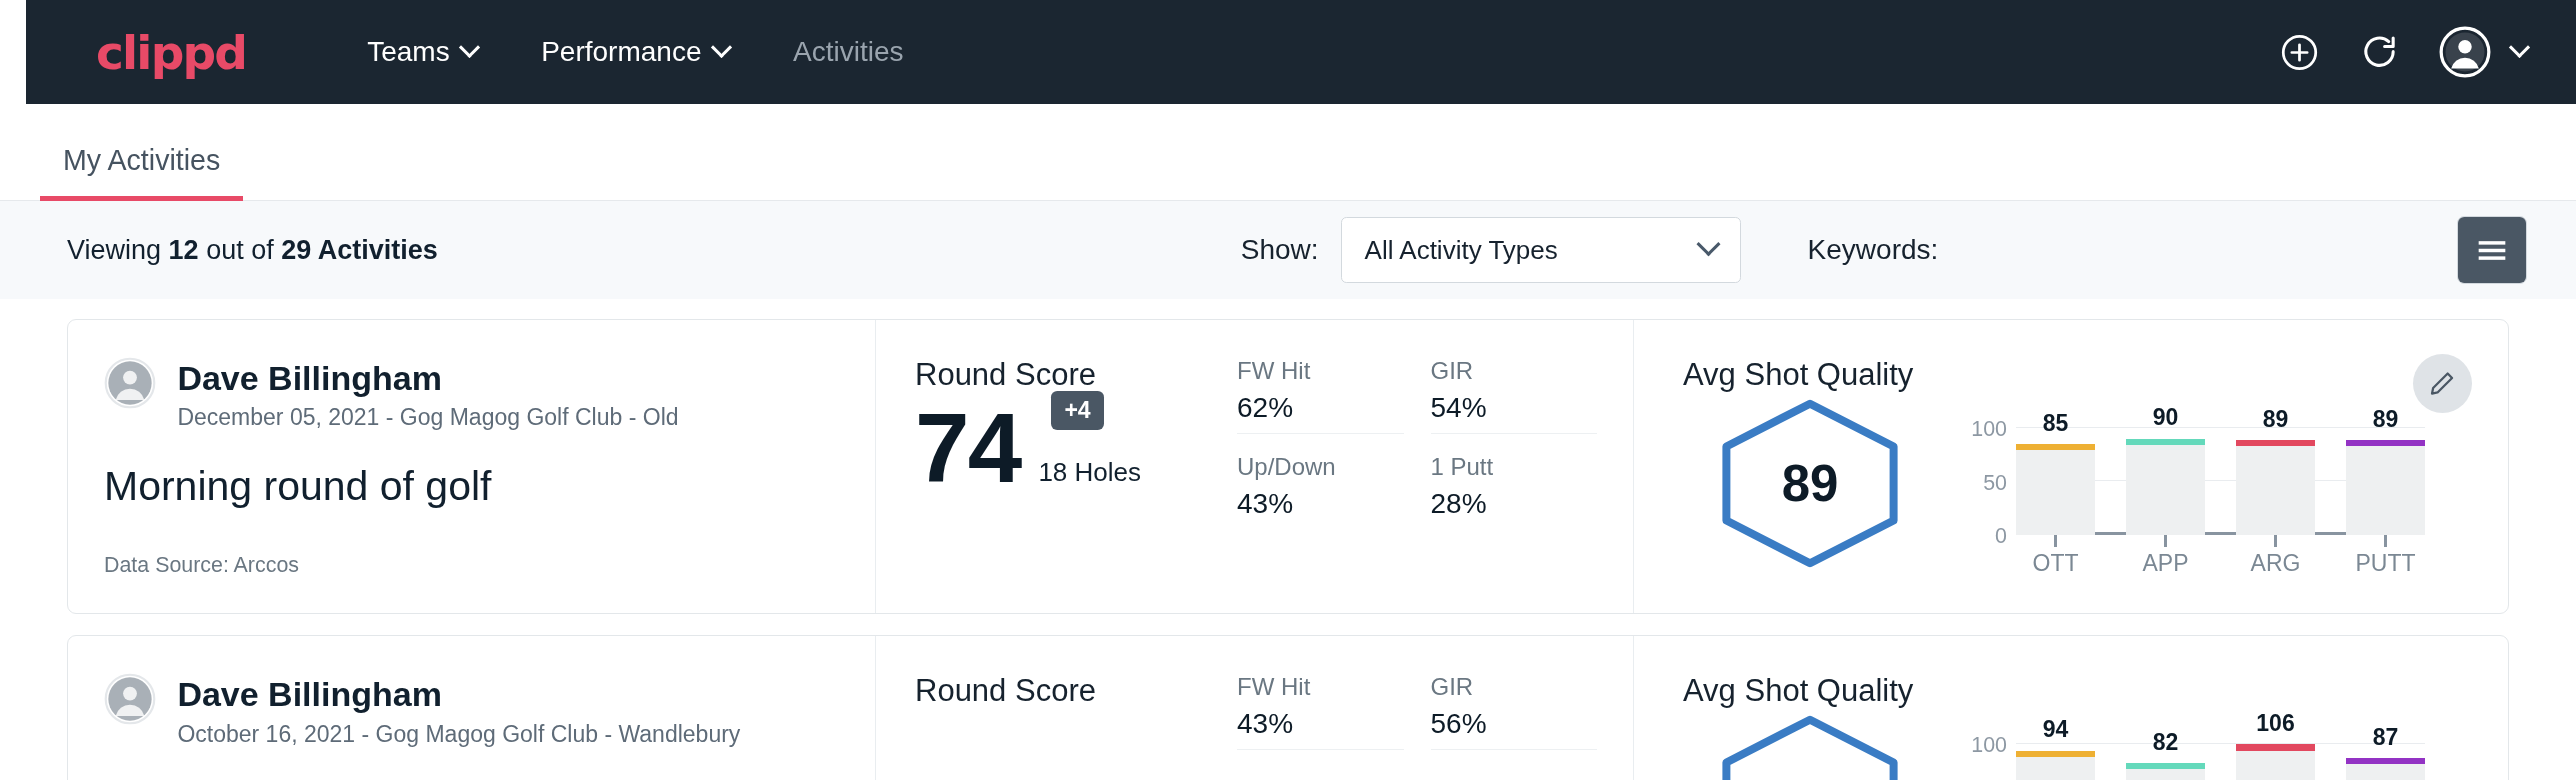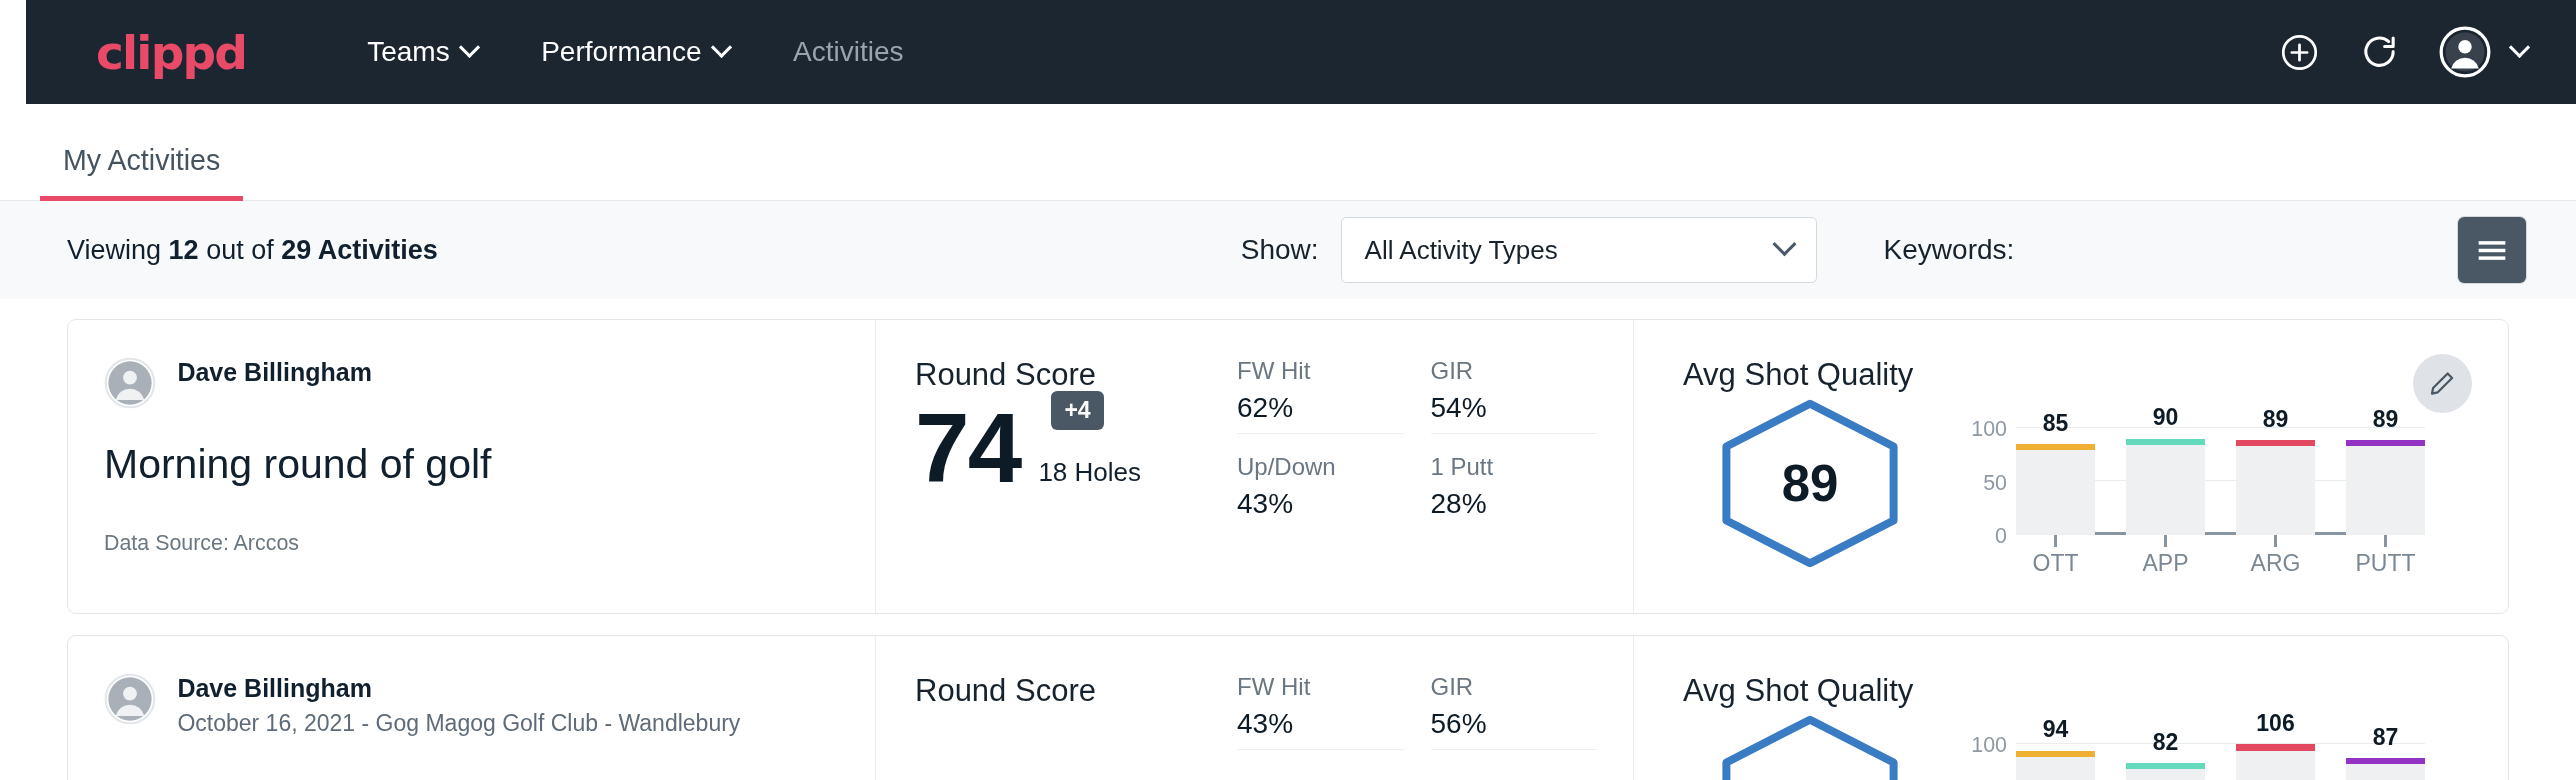--- a/index.html
+++ b/index.html
@@ -96,21 +96,21 @@
     color: #11202e;
     white-space: nowrap;
   }
   .viewing b { font-weight: 700; }
   .show-group {
     display: flex; align-items: center; gap: 22px;
     margin-left: 803px;
   }
   .show-label { font-size: 28px; color: #16222e; }
   .select-box {
-    width: 476px; height: 66px;
+    width: 400px; height: 66px;
     background: #ffffff;
     border: 0.9px solid #d3d9de;
     border-radius: 5.4px;
     display: flex; align-items: center;
     padding: 0 23px;
     cursor: pointer;
   }
   .select-val { font-size: 26px; color: #16222e; flex: 1; }
   .select-chev {
     width: 17px; height: 17px;
@@ -160,21 +160,21 @@
     height: 295px;
     position: relative;
     margin-bottom: 21.4px;
   }
   .col-info {
     width: 808px;
     padding: 37px 40px 0 36px;
     border-right: 0.9px solid #e9edf0;
   }
   .person-row { display: flex; align-items: flex-start; gap: 21.4px; }
-  .person-name { font-size: 25px; font-weight: 700; color: #11202e; line-height: 1.25; }
+  .person-name { font-size: 34px; font-weight: 700; color: #11202e; line-height: 1.25; }
   .person-sub { font-size: 23px; color: #5e6b78; margin-top: 5.4px; }
   .card-title { font-size: 41px; color: #11202e; margin-top: 32px; }
   .data-source { font-size: 21.4px; color: #6a7782; margin-top: 43px; }
 
   .col-score {
     width: 361px;
     padding: 37px 0 0 39px;
   }
   .col-label { font-size: 31px; color: #16222e; }
   .score-row { display: flex; align-items: flex-end; margin-top: 10.7px; position: relative; }
@@ -341,20 +341,21 @@
     <div class="col-info">
       <div class="person-row">
         <svg width="52" height="52" viewBox="0 0 24 24">
           <circle cx="12" cy="12" r="11.2" fill="#ffffff" stroke="#e4e7ea" stroke-width="1"></circle>
           <circle cx="12" cy="12" r="10" fill="#a9b0b7"></circle>
           <circle cx="12" cy="9.5" r="3.2" fill="#f0f1f2"></circle>
           <path d="M5.4 19.8a6.8 6.8 0 0 1 13.2 0z" fill="#f0f1f2"></path>
         </svg>
         <div>
           <div class="person-name">Dave Billingham</div>
+          <div class="person-sub">December 05, 2021 - Gog Magog Golf Club - Old</div>
         </div>
       </div>
       <div class="card-title">Morning round of golf</div>
       <div class="data-source">Data Source: Arccos</div>
     </div>
 
     <div class="col-score">
       <div class="col-label">Round Score</div>
       <div class="score-row">
         <span class="score-num">74</span>

